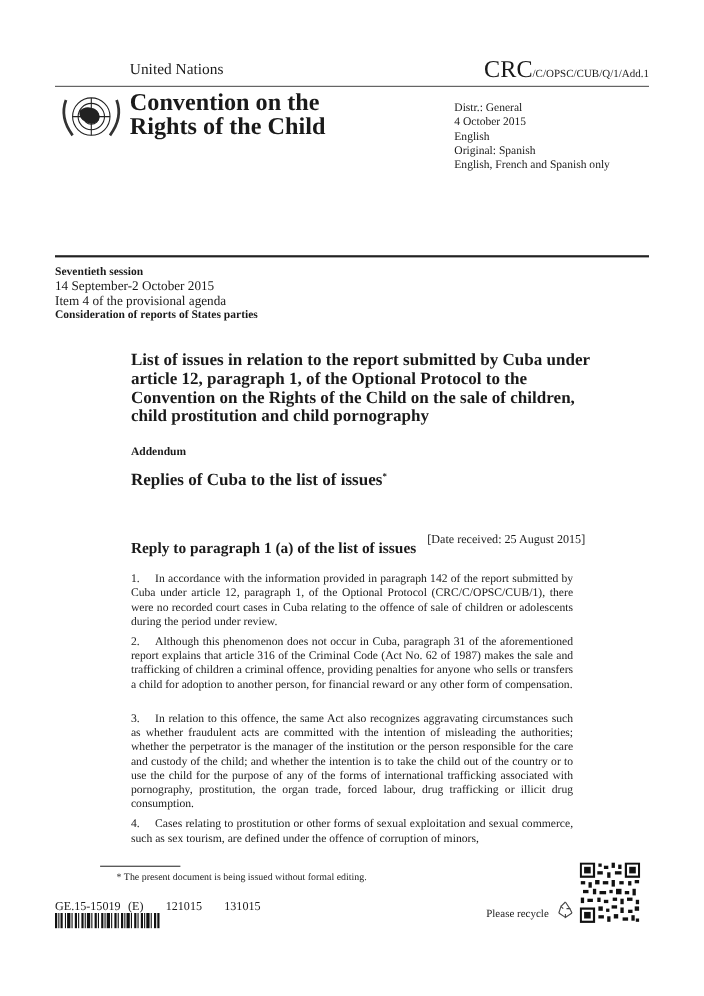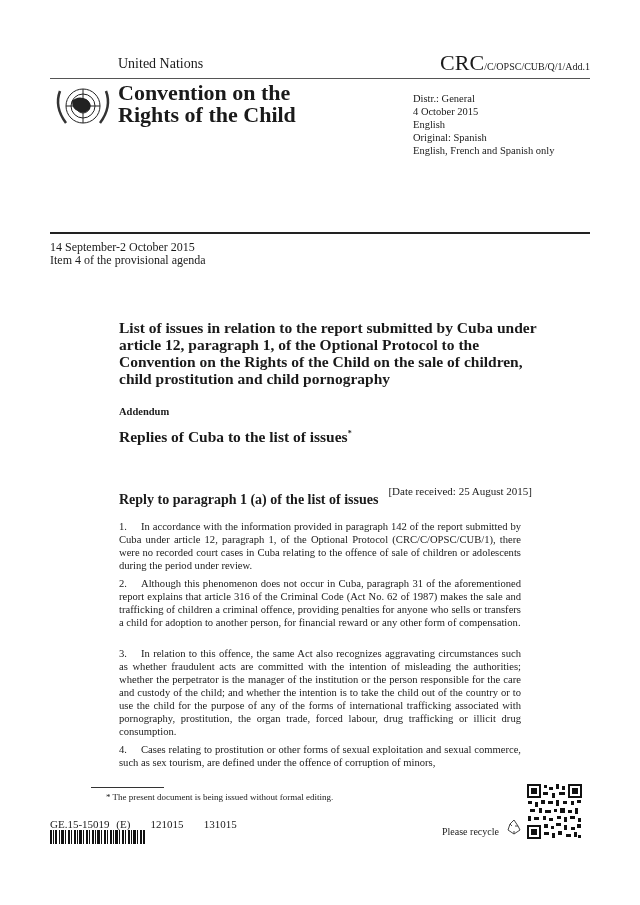--- a/index.html
+++ b/index.html
@@ -76,22 +76,24 @@
   <div>Distr.: General</div>
   <div>4 October 2015</div>
   <div>English</div>
   <div>Original: Spanish</div>
   <div>English, French and Spanish only</div>
 </div>
 
 <div class="abs rule-mid"></div>
 
 <div class="abs committee">
+  <div class="b">Seventieth session</div>
   <div class="n">14 September-2 October 2015</div>
   <div class="n">Item 4 of the provisional agenda</div>
+  <div class="b">Consideration of reports of States parties</div>
 </div>
 
 <div class="abs main-title">List of issues in relation to the report submitted by Cuba under article 12, paragraph 1, of the Optional Protocol to the Convention on the Rights of the Child on the sale of children, child prostitution and child pornography</div>
 <div class="abs addendum">Addendum</div>
 <div class="abs replies"><span>Replies of Cuba to the list of issues</span><sup style="font-size:8px;">*</sup></div>
 <div class="abs date-rec">[Date received: 25 August 2015]</div>
 <div class="abs reply-h">Reply to paragraph 1 (a) of the list of issues</div>
 
 <div class="abs para p1"><span class="num">1.</span><span>In accordance with the information provided in paragraph 142 of the report submitted by Cuba under article 12, paragraph 1, of the Optional Protocol (CRC/C/OPSC/CUB/1), there were no recorded court cases in Cuba relating to the offence of sale of children or adolescents during the period under review.</span></div>
 <div class="abs para p2"><span class="num">2.</span><span>Although this phenomenon does not occur in Cuba, paragraph 31 of the aforementioned report explains that article 316 of the Criminal Code (Act No. 62 of 1987) makes the sale and trafficking of children a criminal offence, providing penalties for anyone who sells or transfers a child for adoption to another person, for financial reward or any other form of compensation.</span></div>

